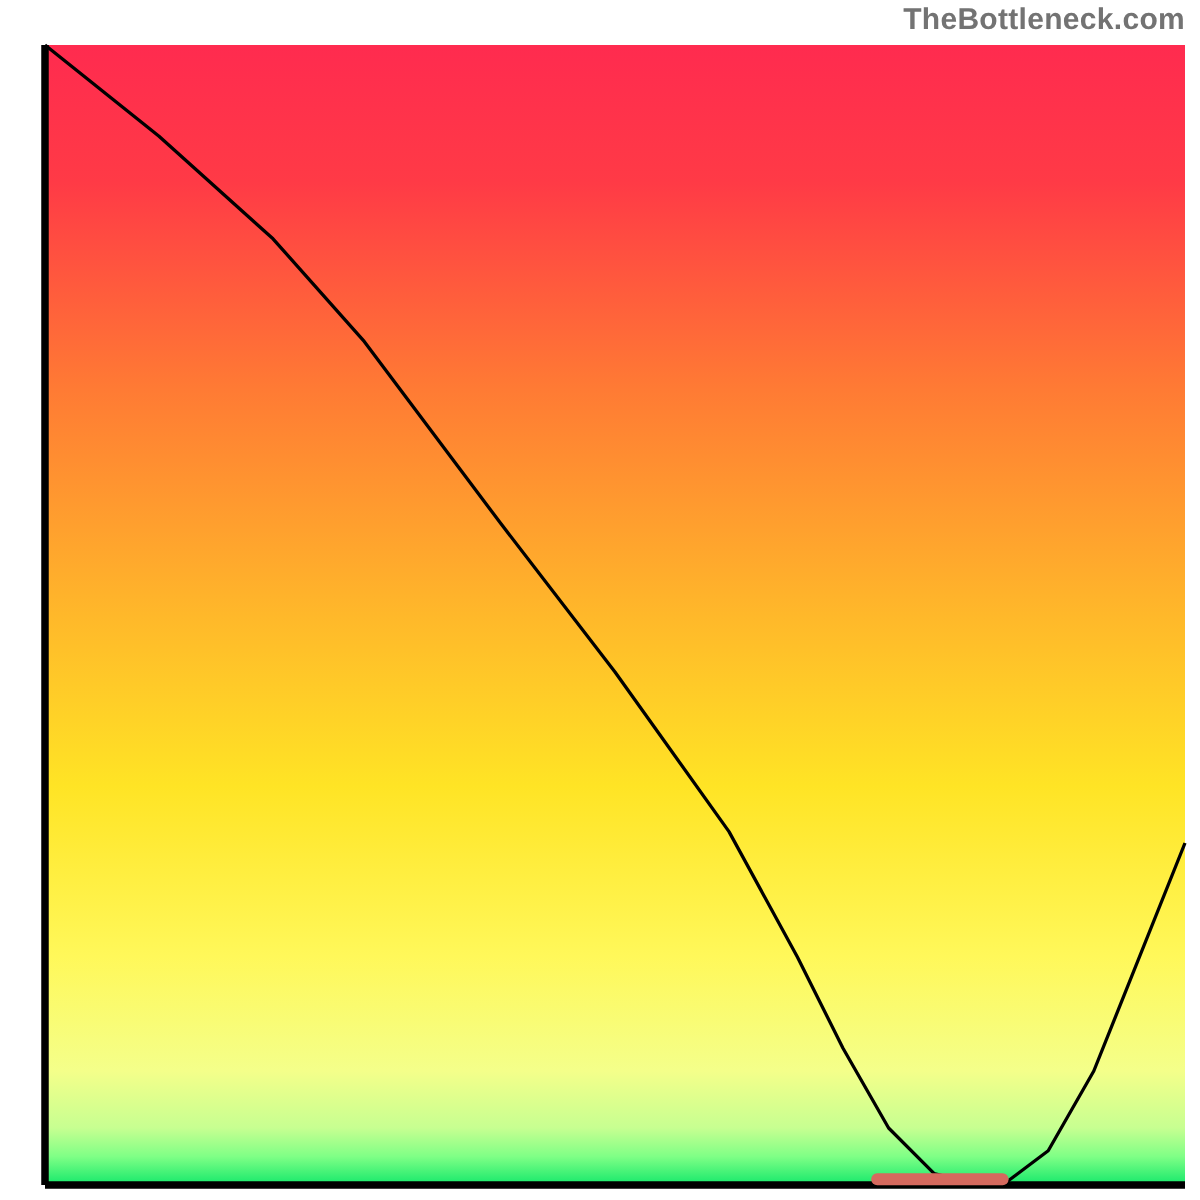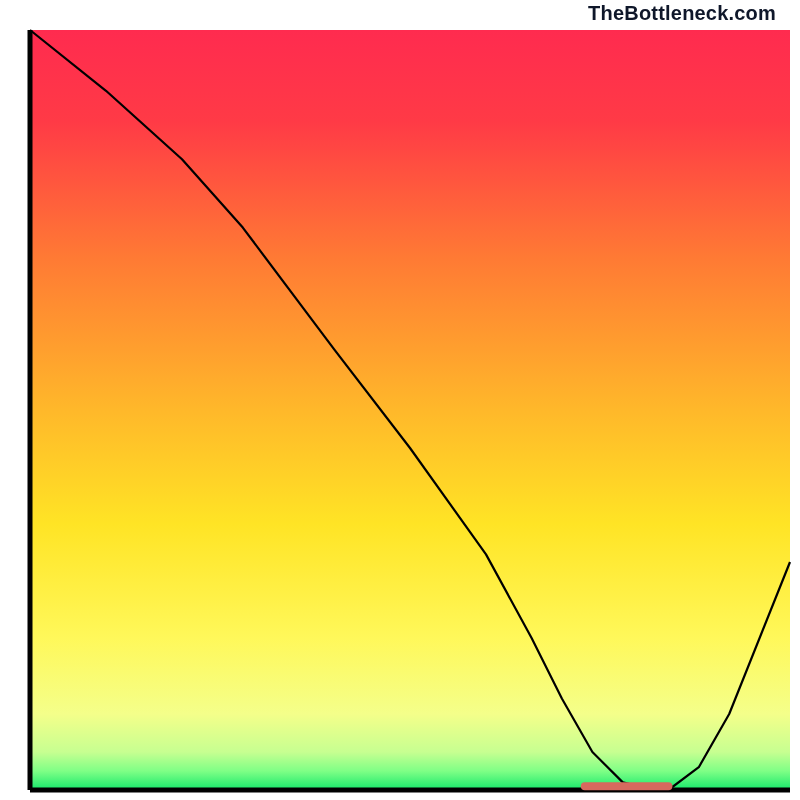--- a/index.html
+++ b/index.html
@@ -11,24 +11,24 @@
     font-family: Arial, Helvetica, sans-serif;
   }
   .container {
     position: relative;
     width: 800px;
     height: 800px;
   }
   .watermark {
     position: absolute;
     top: 2px;
-    right: 24px;
+    right: 10px;
     font-size: 20px;
     font-weight: bold;
-    color: #0f172a;
+    color: #737373;
     letter-spacing: 0.2px;
   }
   svg {
     position: absolute;
     top: 0;
     left: 0;
   }
 </style>
 </head>
 <body>

